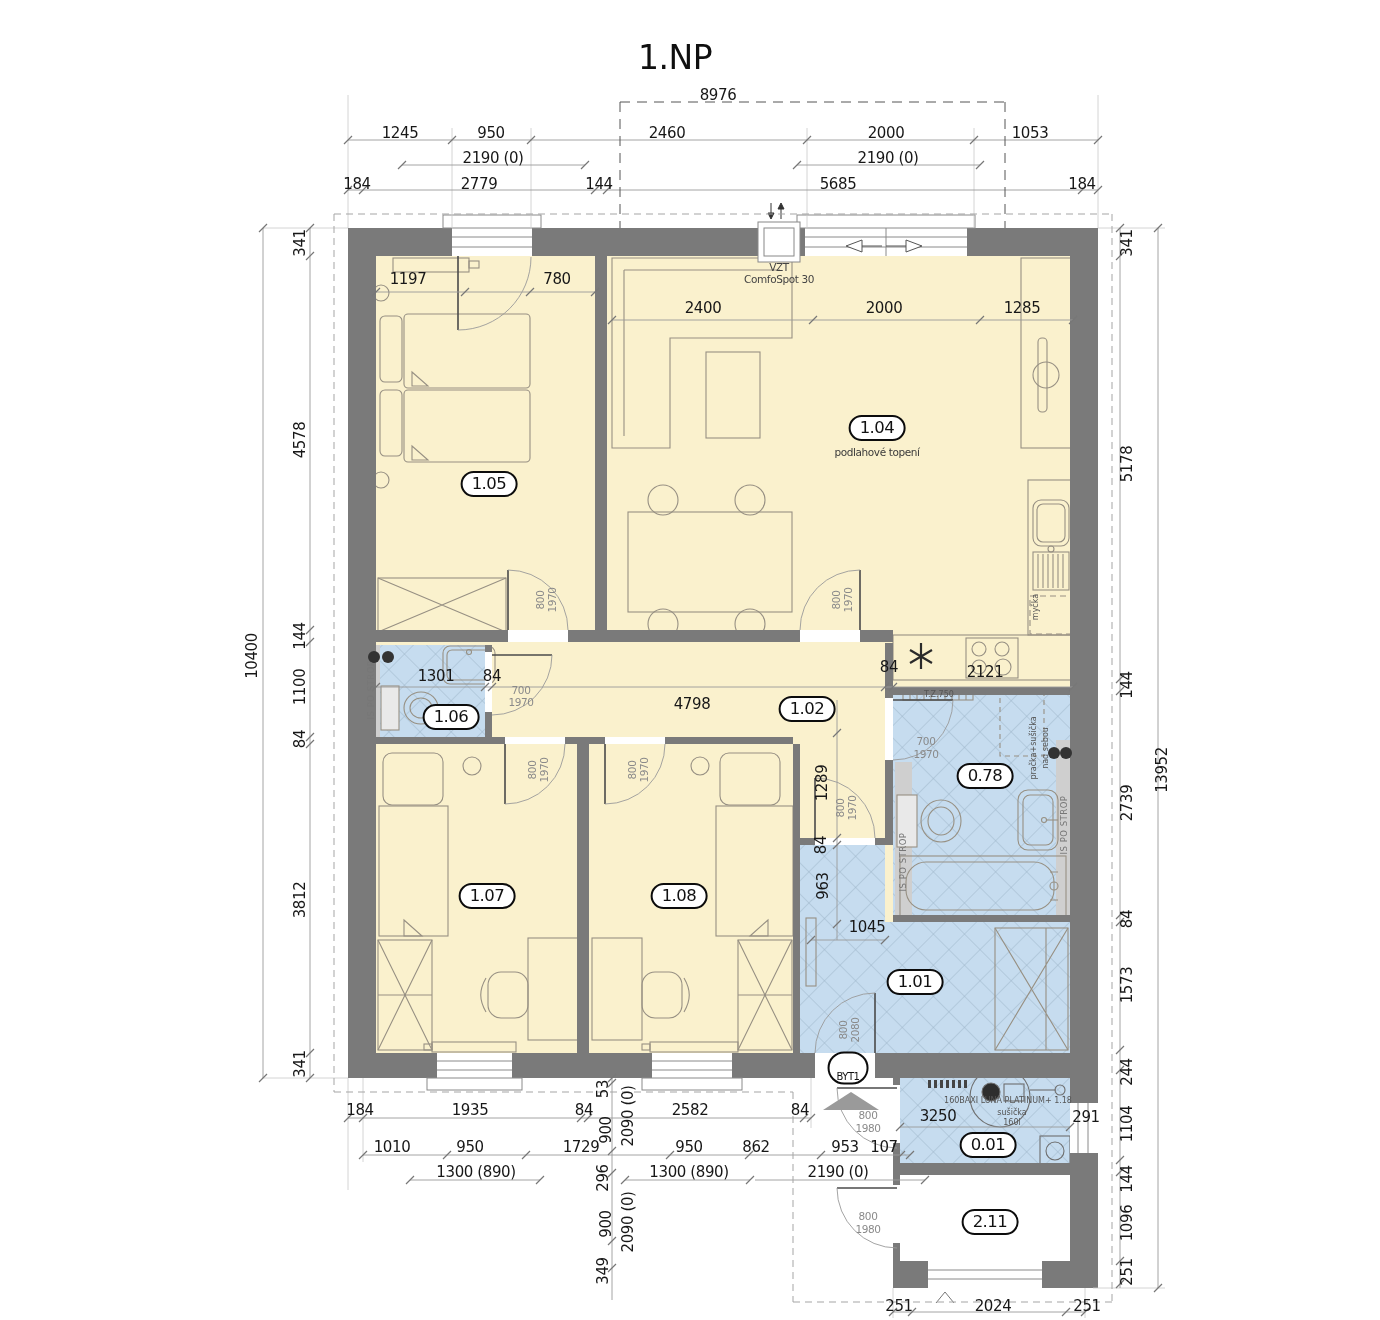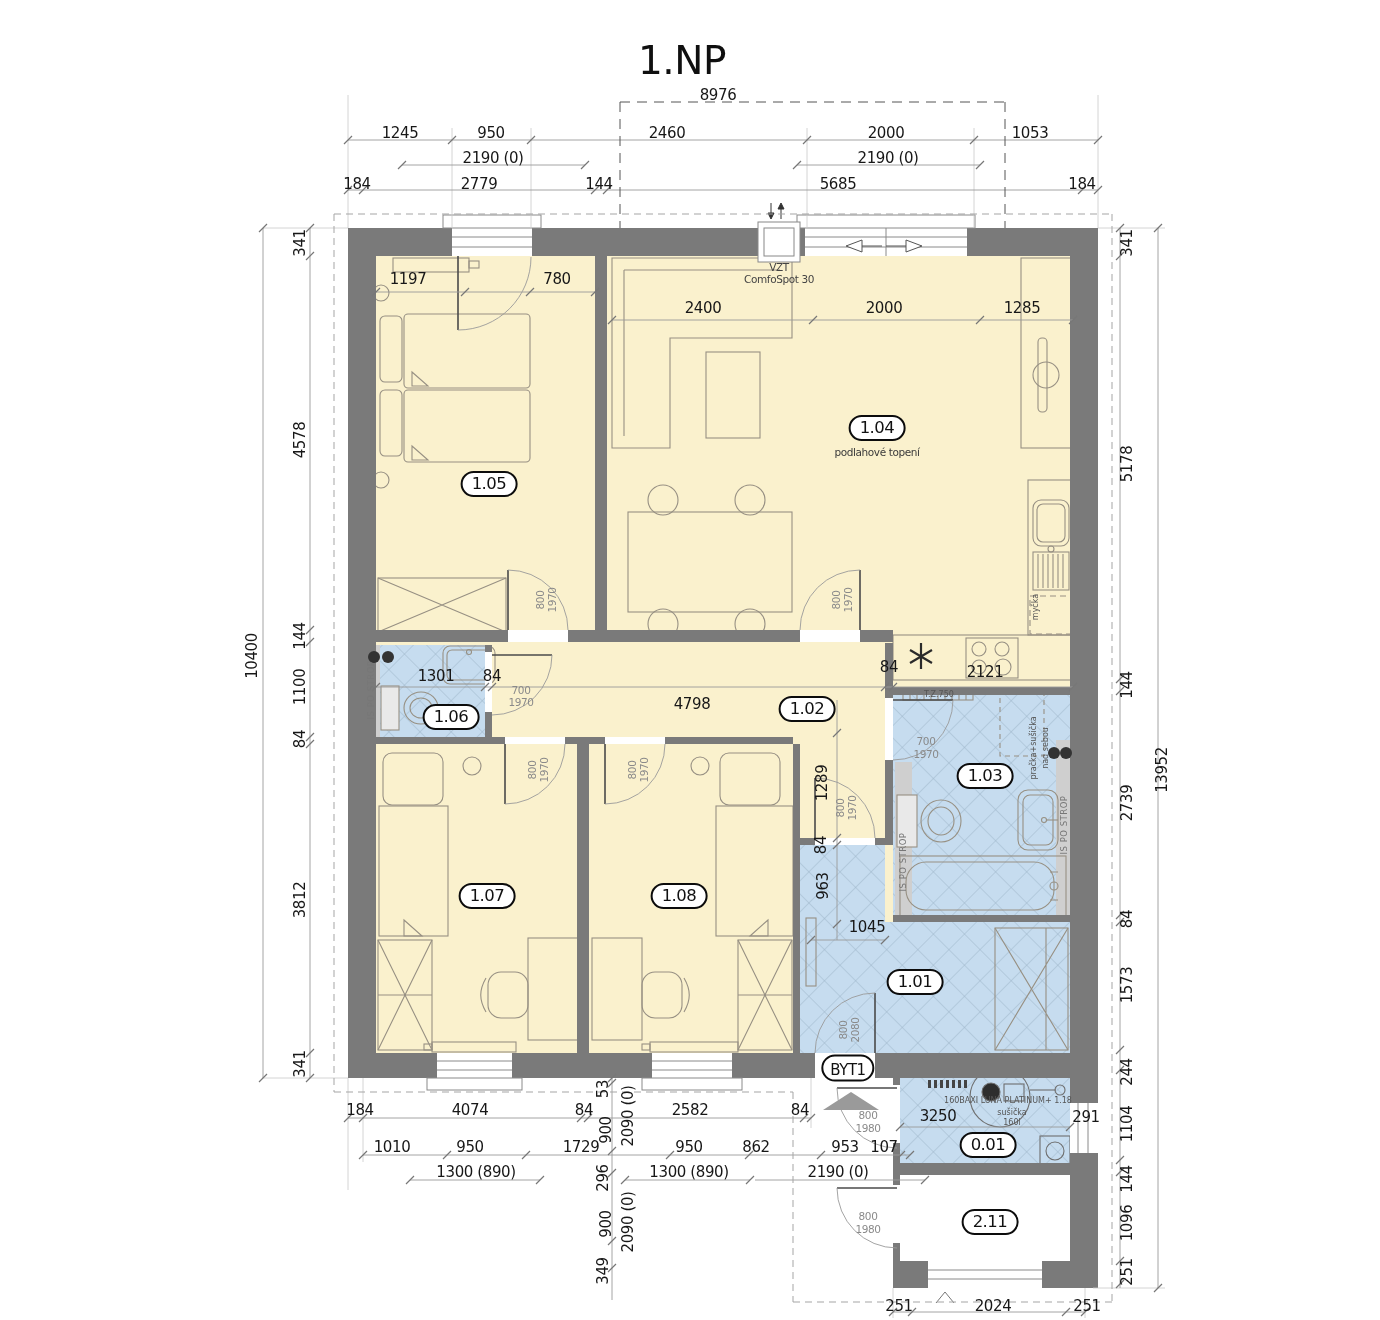--- a/index.html
+++ b/index.html
@@ -6,24 +6,24 @@
   .canvas{position:relative;width:1380px;height:1320px;background:#fff;overflow:hidden;
           font-family:"DejaVu Sans",sans-serif}
   .canvas svg{position:absolute;left:0;top:0}
   .t{position:absolute;transform:translate(-50%,-50%);font-size:15px;line-height:1;
      letter-spacing:-0.4px;color:#171717;white-space:nowrap}
   .rot{transform:translate(-50%,-50%) rotate(-90deg)}
   .sm{font-size:10.5px;color:#8a8a8a}
   .xs{font-size:8px;color:#555;letter-spacing:0}
   .note{font-size:10.5px;color:#3a3a3a}
   .strop{font-size:8.5px;color:#777;letter-spacing:0.5px}
-  .title{position:absolute;left:638px;top:38px;font-size:39px;color:#0f0f0f;letter-spacing:-0.5px}
+  .title{position:absolute;left:638px;top:38px;font-size:33px;color:#0f0f0f;letter-spacing:-0.5px}
   .pill{position:absolute;transform:translate(-50%,-50%);background:#fff;border:2.5px solid #0c0c0c;
         border-radius:999px;padding:1px 9px 2px;font-size:16.5px;letter-spacing:-0.5px;color:#111}
-  .pill.small{font-size:15px;padding:4px 7px 1px;border-width:2px}
+  .pill.small{font-size:10px;padding:17px 7px 1px;border-width:2px}
 </style>
 </head>
 <body>
 
 <div class="canvas">
 
 <svg width="1380" height="1320" viewBox="0 0 1380 1320">
   <defs>
     <pattern id="hx" width="22" height="22" patternUnits="userSpaceOnUse" patternTransform="rotate(45)">
       <rect width="22" height="22" fill="#c6dcef"></rect>
@@ -351,21 +351,21 @@
 <span class="t rot" style="left:1127px;top:919px">84</span>
 <span class="t rot" style="left:1127px;top:985px">1573</span>
 <span class="t rot" style="left:1127px;top:1072px">244</span>
 <span class="t rot" style="left:1127px;top:1124px">1104</span>
 <span class="t rot" style="left:1127px;top:1179px">144</span>
 <span class="t rot" style="left:1127px;top:1223px">1096</span>
 <span class="t rot" style="left:1127px;top:1272px">251</span>
 <span class="t rot" style="left:1162px;top:770px">13952</span>
 
 <span class="t" style="left:360px;top:1110px">184</span>
-<span class="t" style="left:470px;top:1110px">4074</span>
+<span class="t" style="left:470px;top:1110px">1935</span>
 <span class="t" style="left:584px;top:1110px">84</span>
 <span class="t" style="left:690px;top:1110px">2582</span>
 <span class="t" style="left:800px;top:1110px">84</span>
 <span class="t" style="left:392px;top:1147px">1010</span>
 <span class="t" style="left:470px;top:1147px">950</span>
 <span class="t" style="left:581px;top:1147px">1729</span>
 <span class="t" style="left:689px;top:1147px">950</span>
 <span class="t" style="left:756px;top:1147px">862</span>
 <span class="t" style="left:845px;top:1147px">953</span>
 <span class="t" style="left:884px;top:1147px">107</span>
@@ -432,21 +432,21 @@
 <span class="t xs" style="left:939px;top:695px">T.Z.750</span>
 <span class="t xs rot" style="left:1036px;top:607px">myčka</span>
 <span class="t xs" style="left:1008px;top:1101px">160BAXI LUNA PLATINUM+ 1.18</span>
 <span class="t xs" style="left:1012px;top:1113px">sušička</span>
 <span class="t xs" style="left:1012px;top:1123px">160l</span>
 
 <span class="pill" style="left:489px;top:484px">1.05</span>
 <span class="pill" style="left:877px;top:428px">1.04</span>
 <span class="pill" style="left:451px;top:717px">1.06</span>
 <span class="pill" style="left:807px;top:709px">1.02</span>
-<span class="pill" style="left:985px;top:776px">1.03</span>
+<span class="pill" style="left:985px;top:776px">0.78</span>
 <span class="pill" style="left:487px;top:896px">1.07</span>
 <span class="pill" style="left:679px;top:896px">1.08</span>
 <span class="pill" style="left:915px;top:982px">1.01</span>
 <span class="pill small" style="left:848px;top:1068px">BYT1</span>
 <span class="pill" style="left:988px;top:1145px">0.01</span>
 <span class="pill" style="left:990px;top:1222px">2.11</span>
 
 </div>
 
 </body></html>

